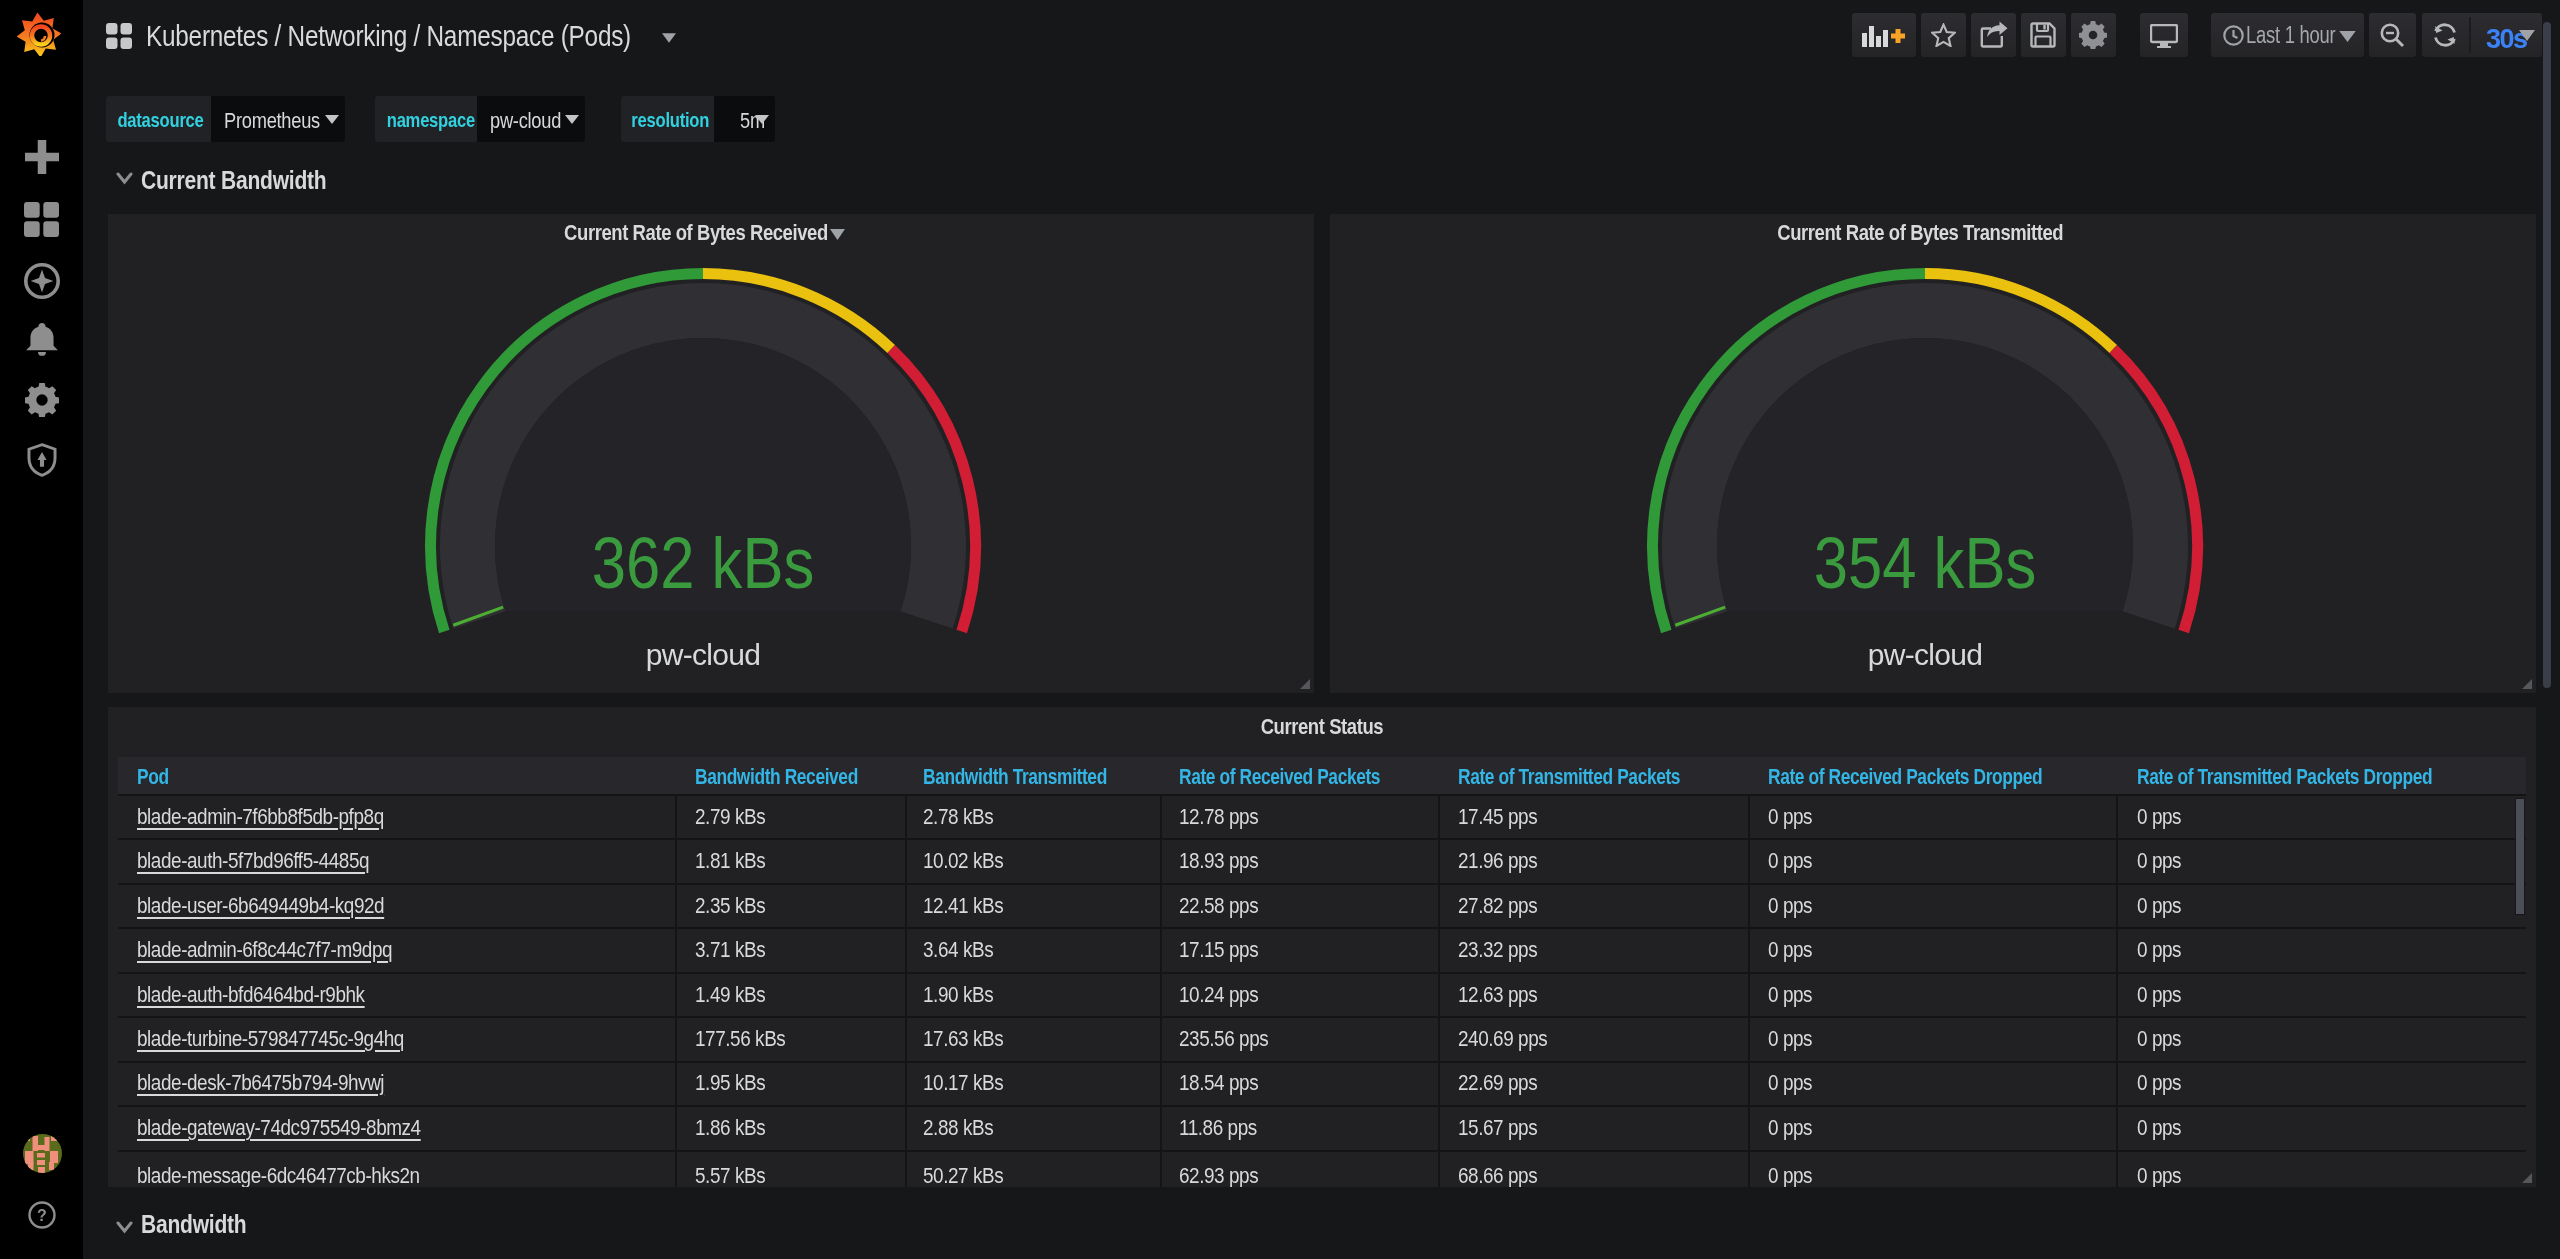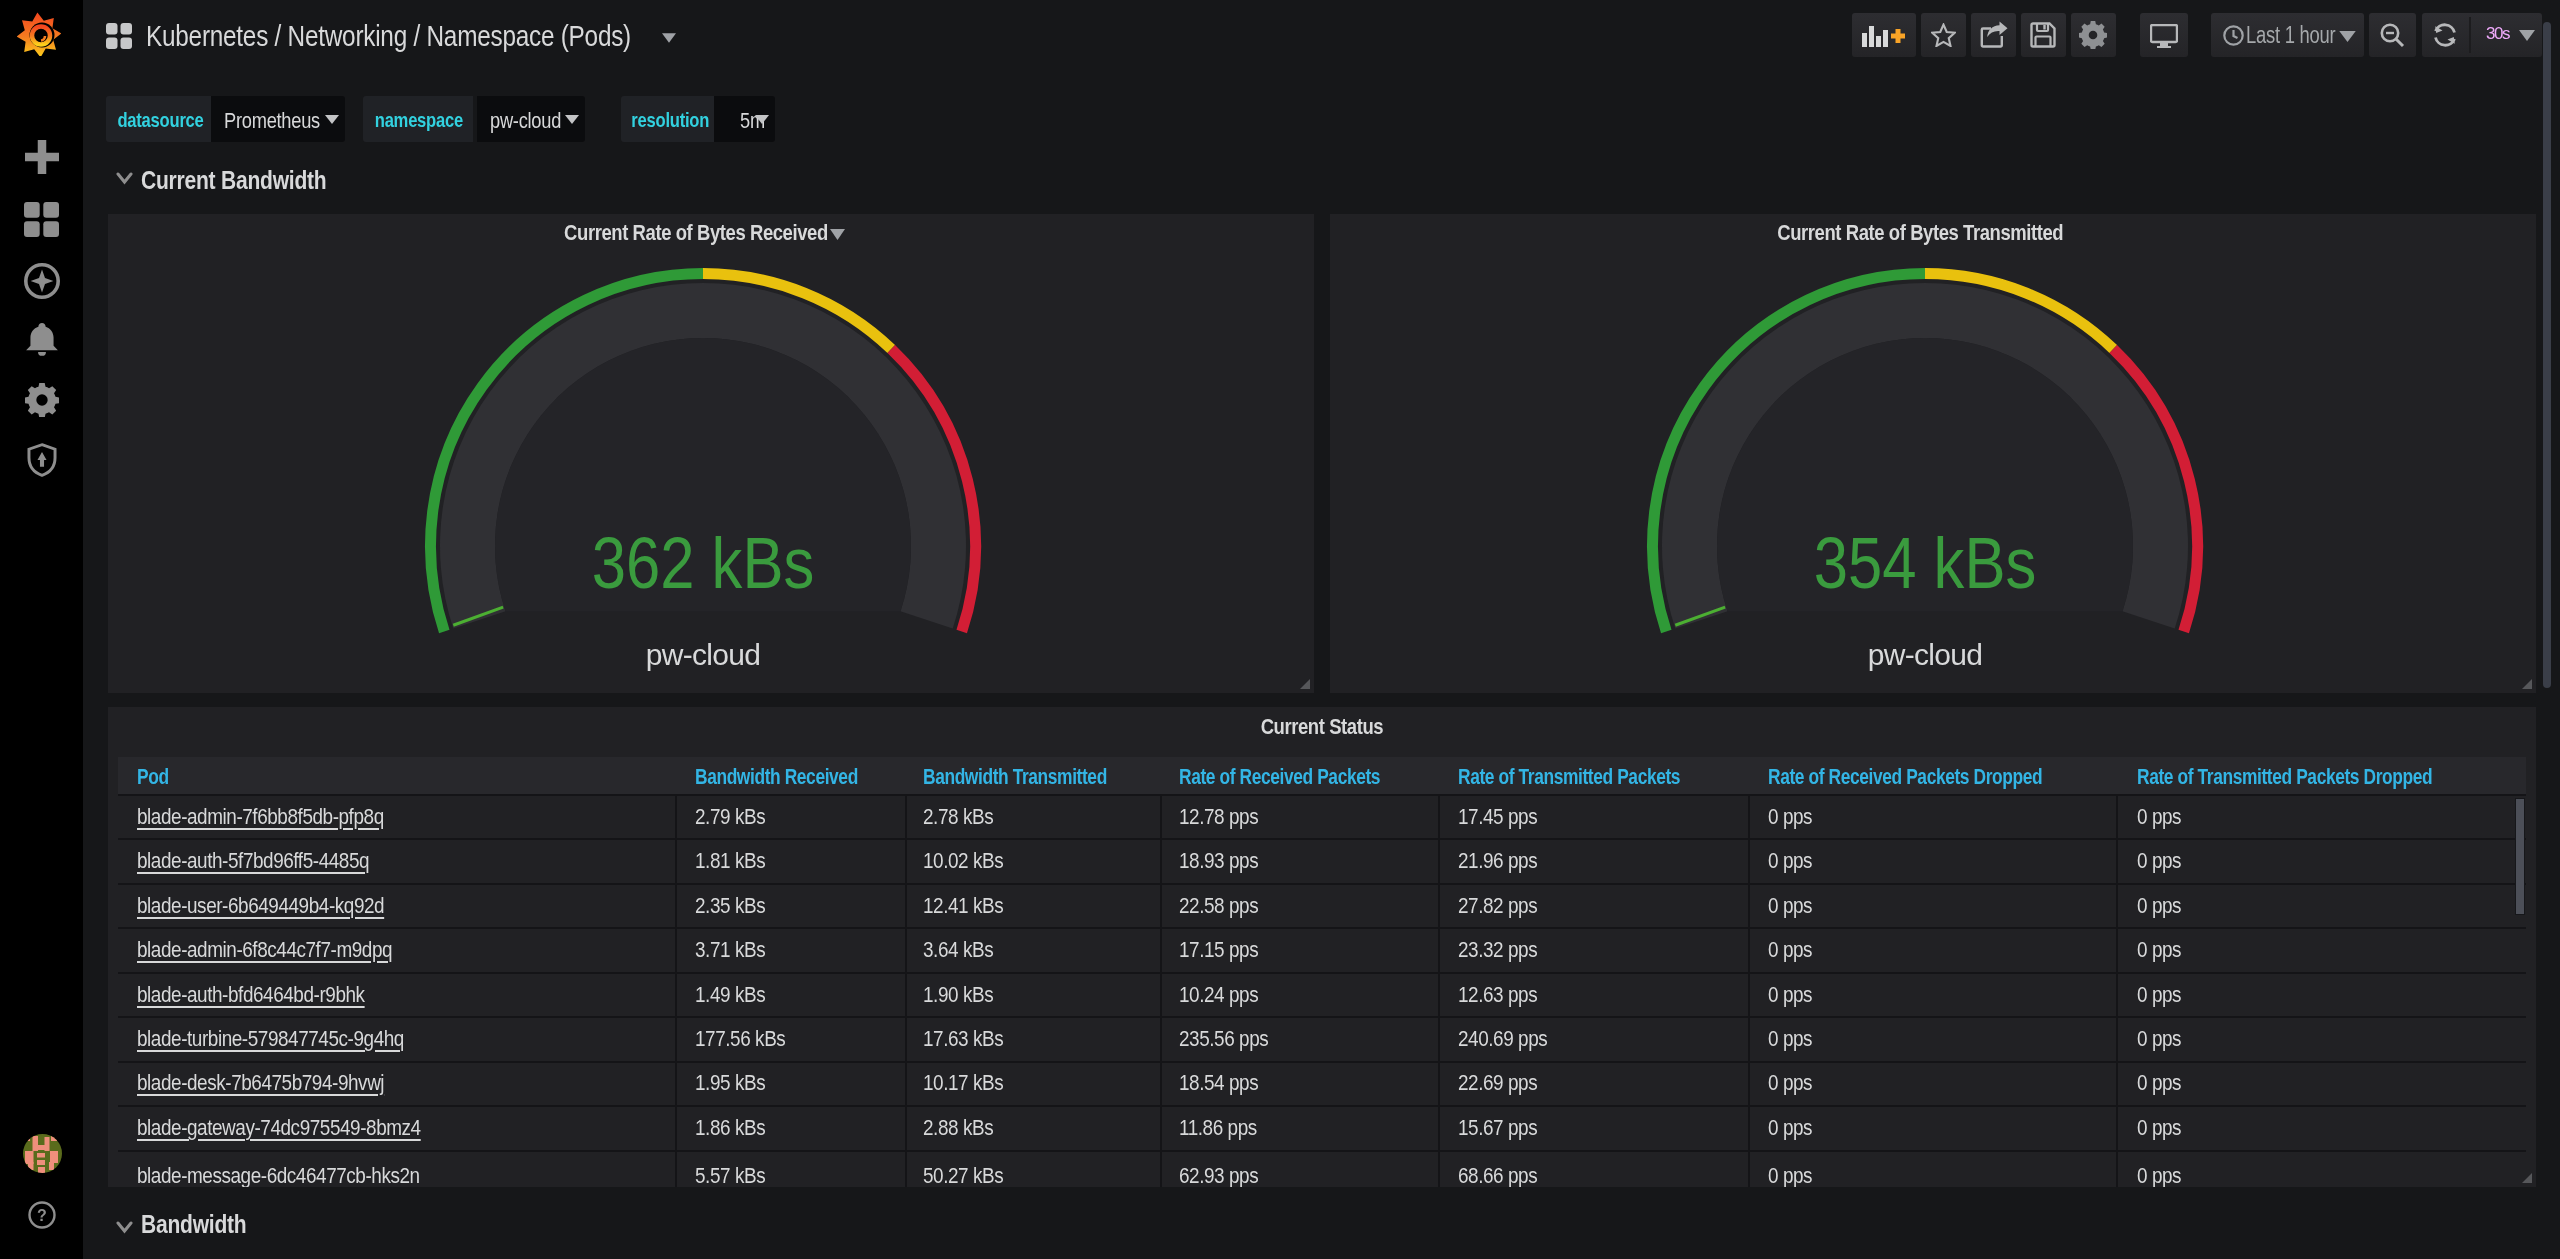--- a/index.html
+++ b/index.html
@@ -191,30 +191,30 @@
     <circle cx="10" cy="10" r="8.2" fill="none" stroke="#b7b8ba" stroke-width="2.6"></circle>
     <path d="M16 16 L23 23" stroke="#b7b8ba" stroke-width="3"></path>
     <path d="M6 10 h8" stroke="#b7b8ba" stroke-width="2.4"></path>
   </svg>
   <div class="navbtn" style="left:2422px;width:120px"></div>
   <div class="abs" style="left:2469px;top:17px;width:2px;height:36px;background:#1c1c1e"></div>
   <svg class="abs" style="left:2432px;top:22px" width="26" height="26" viewBox="0 0 26 26">
     <path fill="none" stroke="#b7b8ba" stroke-width="2.8" d="M22.5 10.5 a10 10 0 0 0 -19 -1.5 M3.5 15.5 a10 10 0 0 0 19 1.5"></path>
     <path fill="#b7b8ba" d="M3.2 4.2 l1 6.8 l6.3 -2.6 Z M22.8 21.8 l-1 -6.8 l-6.3 2.6 Z"></path>
   </svg>
-  <div class="abs" style="left:2486px;top:24px;font-size:17px;letter-spacing:-1.5px;font-weight:normal;color:#f0abfc">30s</div>
+  <div class="abs" style="left:2486px;top:24px;font-size:27px;letter-spacing:-1.5px;font-weight:bold;color:#3b82f6">30s</div>
   <svg class="abs" style="left:2519px;top:30px" width="16" height="11" viewBox="0 0 16 11">
     <path d="M0 0 L8 11 L16 0 Z" fill="#9fa2a6"></path>
   </svg>
 </div>
 <div id="content">
 
   <div class="flabel" style="left:106px;width:105px"><span>datasource</span></div>
   <div class="fvalue" style="left:211px;width:134px;padding-left:13px"><span class="vtxt">Prometheus</span><span class="caret"></span></div>
-  <div class="flabel" style="left:363px;width:110px"><span>namespace</span></div>
+  <div class="flabel" style="left:375px;width:110px"><span>namespace</span></div>
   <div class="fvalue" style="left:477px;width:108px;padding-left:13px"><span class="vtxt">pw-cloud</span><span class="caret"></span></div>
   <div class="flabel" style="left:621px;width:93px"><span>resolution</span></div>
   <div class="fvalue" style="left:714px;width:61px;padding-left:26px"><span class="vtxt">5m</span><span class="caret"></span></div>
 
   <svg class="abs" style="left:116px;top:172px" width="17" height="13" viewBox="0 0 17 13">
     <path d="M2 2 L8.5 10 L15 2" fill="none" stroke="#8e8e8e" stroke-width="3" stroke-linecap="round"></path>
   </svg>
   <div class="sechead" style="left:141px;top:165px">Current Bandwidth</div>
 
   <div class="panel" style="left:108px;top:214px;width:1206px;height:479px"></div>

